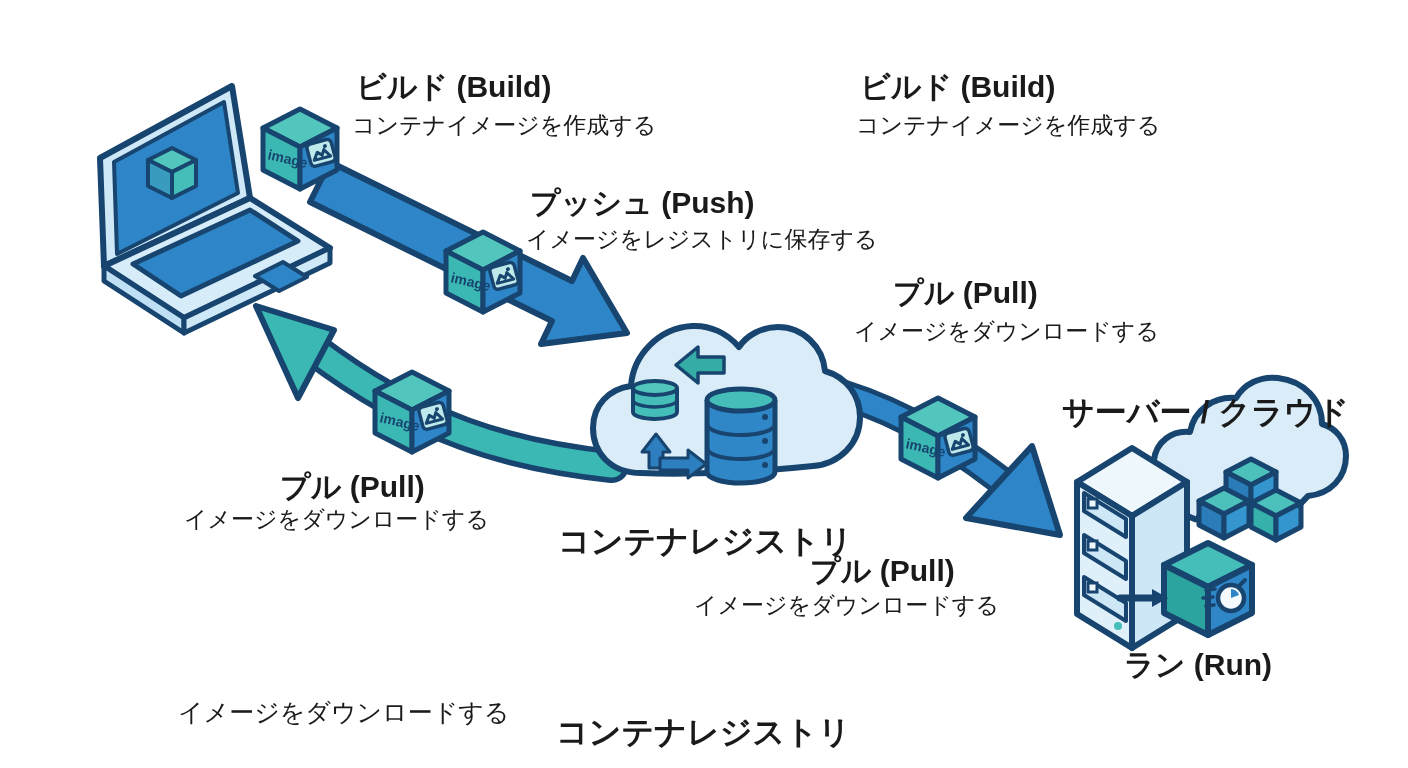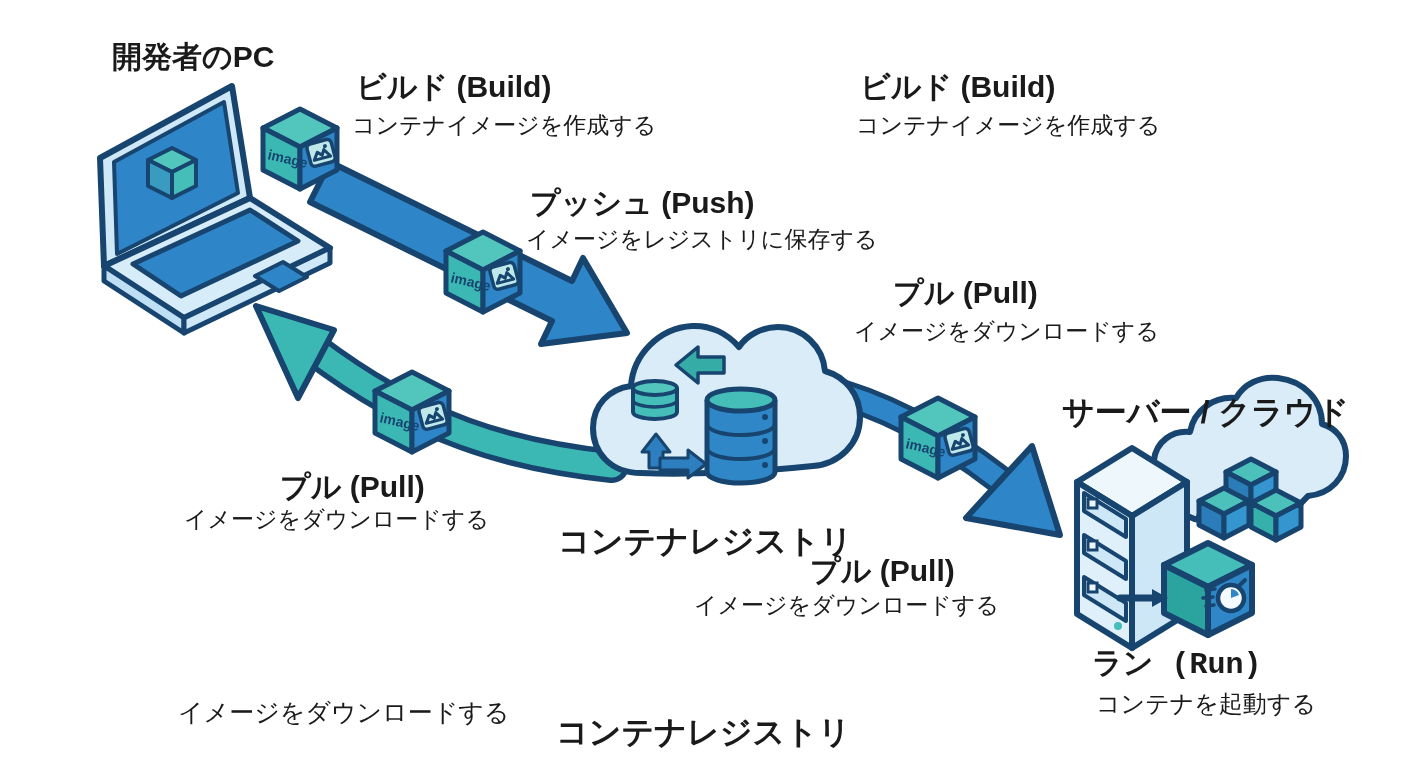--- a/index.html
+++ b/index.html
@@ -155,21 +155,20 @@
     <g transform="translate(412,412)">
       <use href="#imgcube"></use>
       <text transform="translate(-33,10) rotate(13)" font-size="14" font-weight="bold" fill="#17456f">image</text>
     </g>
     <g transform="translate(938,438)">
       <use href="#imgcube"></use>
       <text transform="translate(-33,10) rotate(13)" font-size="14" font-weight="bold" fill="#17456f">image</text>
     </g>
   </svg>
 
-  <div class="lbl title" style="left:112px;top:40px;">開発者のPC</div>
 
   <div class="lbl title" style="left:356px;top:70px;">ビルド (Build)</div>
   <div class="lbl desc" style="left:352px;top:112px;">コンテナイメージを作成する</div>
 
   <div class="lbl title" style="left:860px;top:70px;">ビルド (Build)</div>
   <div class="lbl desc" style="left:856px;top:112px;">コンテナイメージを作成する</div>
 
   <div class="lbl desc" style="left:526px;top:226px;">イメージをレジストリに保存する</div>
   <div class="lbl title" style="left:530px;top:186px;">プッシュ (Push)</div>
 
@@ -179,19 +178,18 @@
   <div class="lbl big" style="left:1062px;top:366px;">サーバー / クラウド</div>
 
   <div class="lbl title" style="left:280px;top:470px;">プル (Pull)</div>
   <div class="lbl desc" style="left:184px;top:506px;">イメージをダウンロードする</div>
 
   <div class="lbl big" style="left:558px;top:495px;">コンテナレジストリ</div>
 
   <div class="lbl title" style="left:810px;top:554px;">プル (Pull)</div>
   <div class="lbl desc" style="left:694px;top:592px;">イメージをダウンロードする</div>
 
-  <div class="lbl title" style="left:1092px;top:648px;font-family:Liberation Mono, monospace;">ラン (Run)</div>
-  <div class="lbl desc" style="left:1096px;top:690px;font-size:24px;">コンテナを起動する</div>
+  <div class="lbl title" style="left:1124px;top:648px;">ラン (Run)</div>
 
   <div class="lbl desc" style="left:178px;top:698px;font-size:25px;">イメージをダウンロードする</div>
   <div class="lbl big" style="left:556px;top:686px;">コンテナレジストリ</div>
 
 </div>
 
 </body></html>

